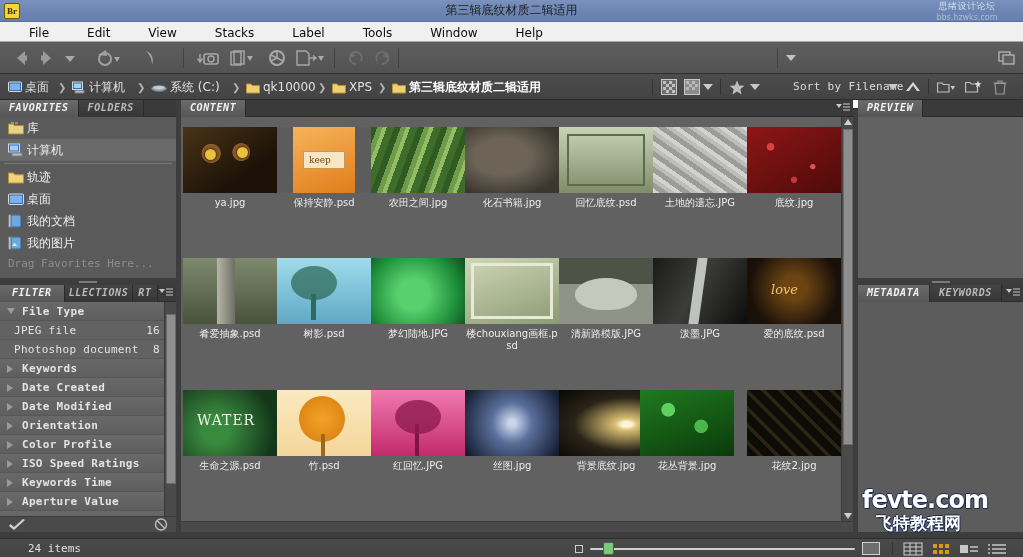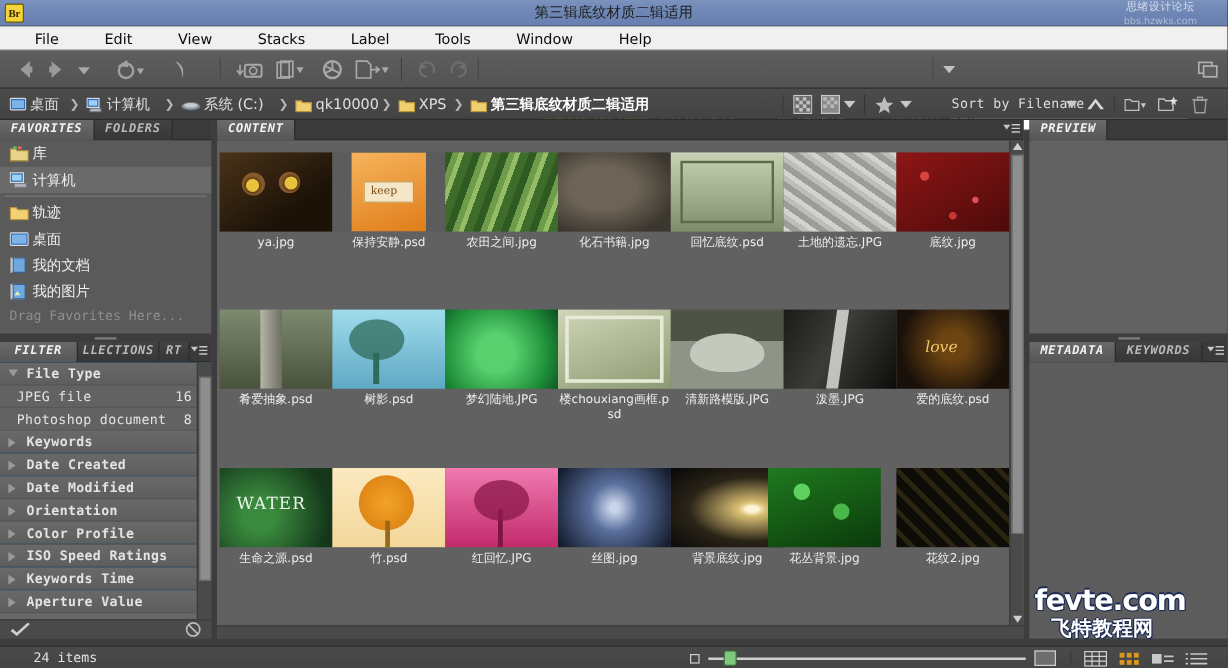--- a/index.html
+++ b/index.html
@@ -109,21 +109,21 @@
   .favlist { position:absolute; left:0; top:17px; width:176px; height:161px; background:#5a5a5a; }
   .fav-item { position:relative; height:22px; line-height:22px; padding-left:8px; font-size:12px; color:#ededed; white-space:nowrap; }
   .fav-item.on { background:#6a6a6a; }
   .fav-sep { height:1px; background:#777; margin:2px 4px; }
   .fav-drag { height:20px; line-height:20px; padding-left:8px; font-size:11px; color:#8d8d8d;
      font-family:"DejaVu Sans Mono","Liberation Mono",monospace; }
   .hsplit { position:absolute; left:0; width:176px; height:7px; background:#3d3d3d; }
   .hsplit i { position:absolute; left:50%; margin-left:-9px; top:3px; width:18px; height:2px; background:#7a7a7a; }
 
   .filterpanel { position:absolute; left:0; top:185px; width:176px; height:247px; background:#5c5c5c; }
-  .filterlist { position:absolute; left:0; top:17px; width:176px; height:214px; overflow:hidden; background:#0c4a6e; }
+  .filterlist { position:absolute; left:0; top:17px; width:176px; height:214px; overflow:hidden; background:#3b82f6; }
   .fl-row { position:relative; height:19px; line-height:19px; font-size:11px;
     font-family:"DejaVu Sans Mono","Liberation Mono",monospace; letter-spacing:.3px;
     color:#e3e3e3; border-bottom:1px solid #575757; padding-left:22px; white-space:nowrap; }
   .fl-row.hdr { background: linear-gradient(to bottom,#696969,#5e5e5e); font-weight:bold; }
   .fl-row.val { background:#626262; padding-left:14px; }
   .fl-row .cnt { position:absolute; right:16px; top:0; }
   .tri { position:absolute; left:7px; top:6px; width:0;height:0; }
   .tri.closed { border-top:4px solid transparent; border-bottom:4px solid transparent; border-left:6px solid #9a9a9a; }
   .tri.open { border-left:4px solid transparent; border-right:4px solid transparent; border-top:6px solid #9a9a9a; }
   .fl-scroll { position:absolute; right:0; top:17px; width:12px; height:214px; background:#4a4a4a; border-left:1px solid #3a3a3a;}

